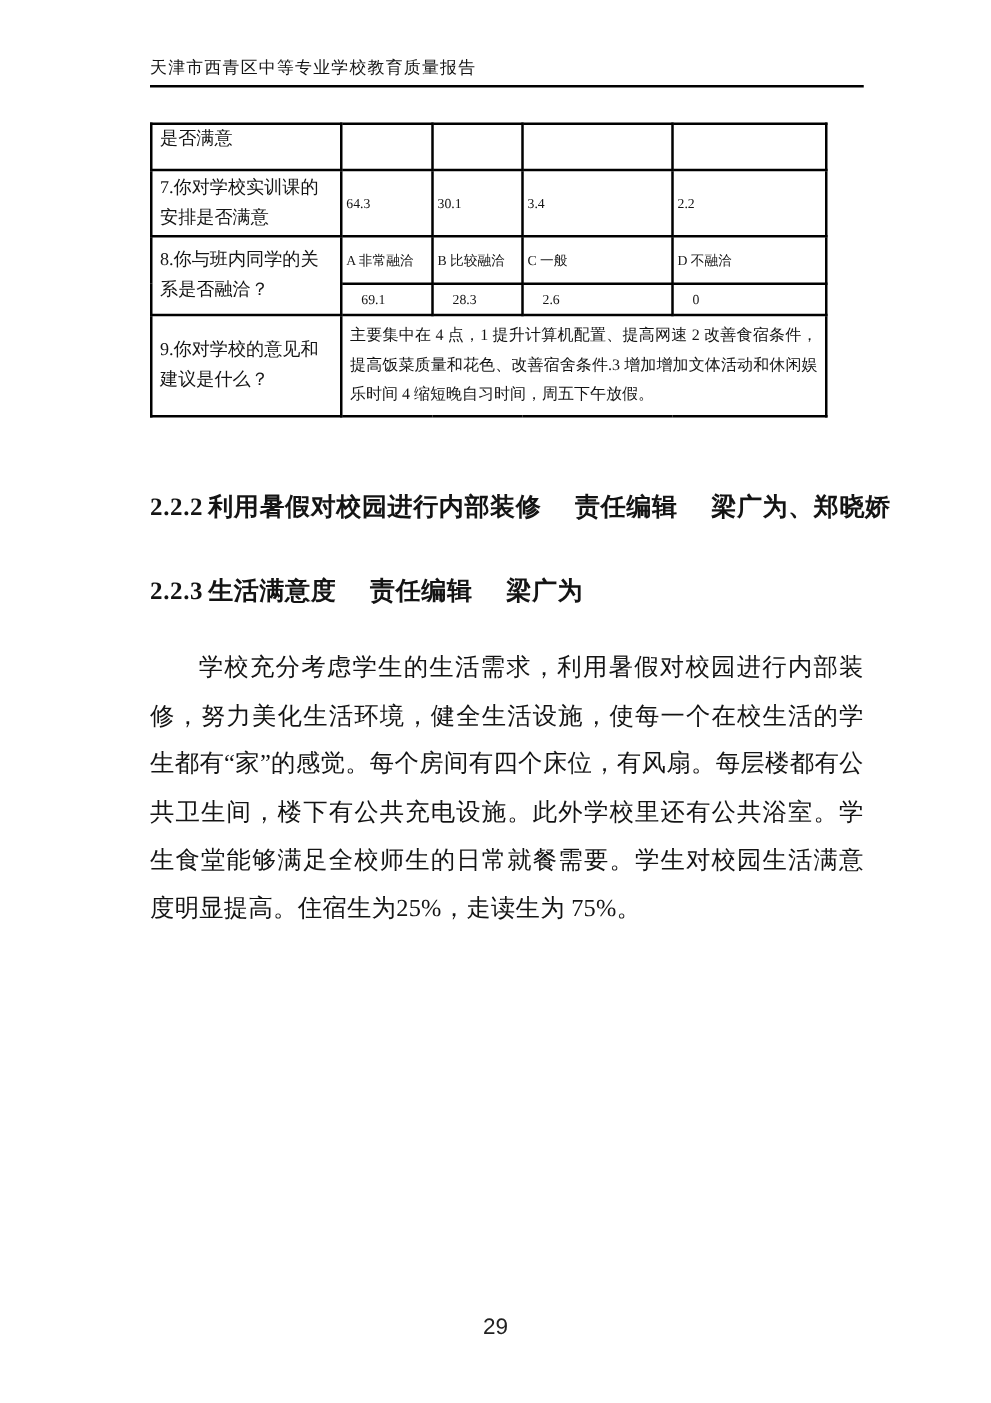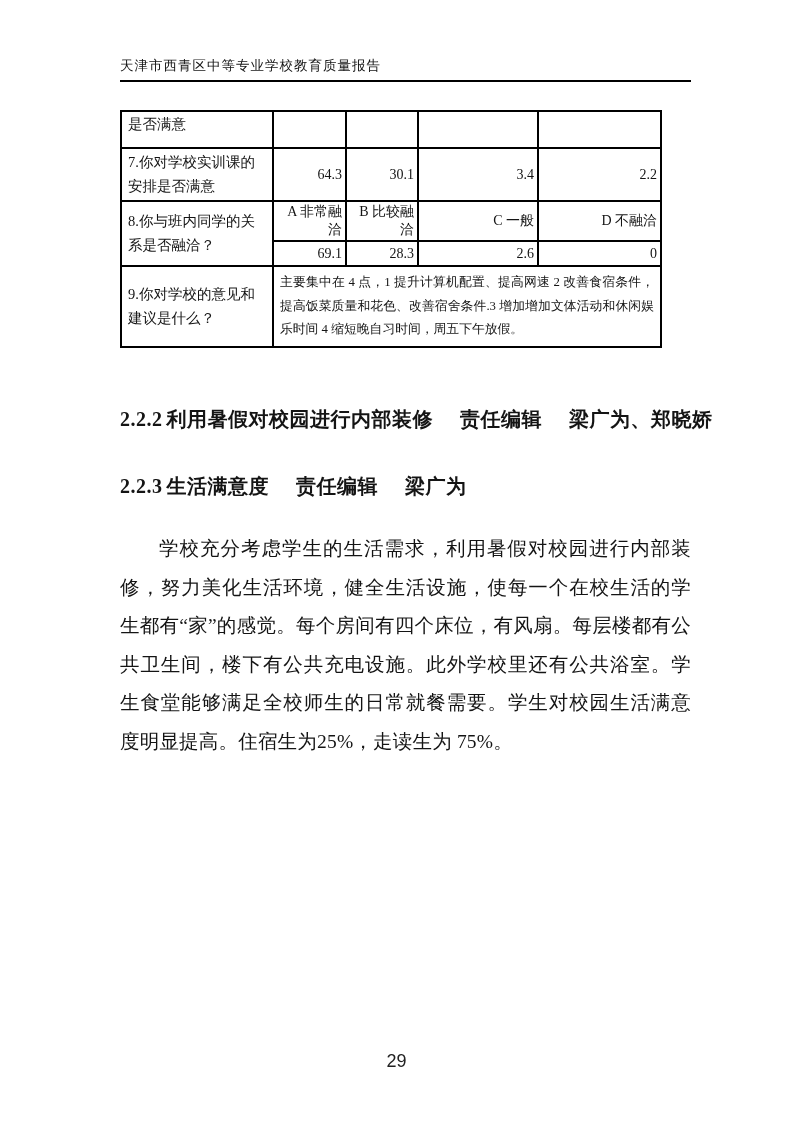--- a/index.html
+++ b/index.html
@@ -7,38 +7,38 @@
     position:relative;
     width:793px;height:1122px;
     background:#ffffff;
     color:#141414;
     font-family:"Liberation Serif","DejaVu Serif",serif;
     overflow:hidden;
   }
   .content{margin-left:120px;margin-right:102px;}
 
   
-  .doc-header{padding-top:57px;border-bottom:2px solid #000;}
+  .doc-header{padding-top:45px;border-bottom:2px solid #000;}
   .doc-header-title{font-size:13.5px;letter-spacing:1px;padding-bottom:5px;}
 
   
   .survey-table{
     border-collapse:collapse;
     table-layout:fixed;
     width:540px;
     margin-top:28px;
   }
   .survey-table td{border:2px solid #000;padding:1px 3px;vertical-align:middle;}
   .survey-table td.q{font-size:14.5px;line-height:1.6;padding-left:6px;}
-  .survey-table td.c{text-align:right;font-size:14px;}
+  .survey-table td.c{text-align:left;font-size:11px;}
   .survey-table td.answer{
     font-size:12.8px;line-height:1.85;text-align:justify;
     padding:4px 6px;vertical-align:middle;
   }
-  .row-a td{height:33px;vertical-align:top;}
+  .row-a td{height:33px;vertical-align:top;font-family:Liberation Mono, monospace;}
   .row-b td{height:49px;}
   .row-c td{height:34px;}
   .row-d td{height:21px;padding-left:15px;}
   .row-e td{height:69px;}
 
   
   .section-heading{
     margin-top:58px;
     font-size:20px;font-weight:bold;
     letter-spacing:0.5px;

